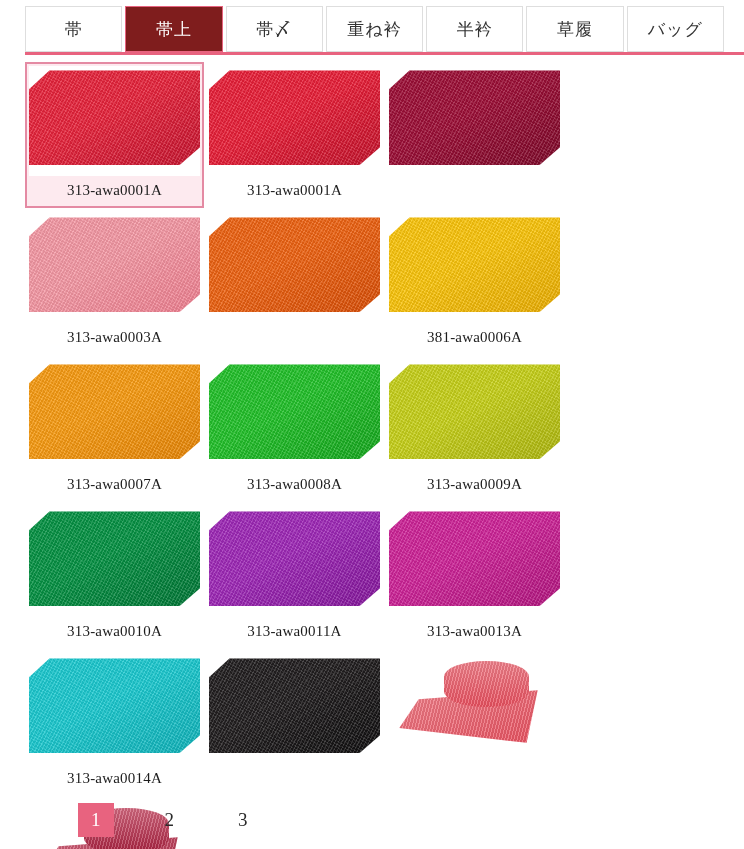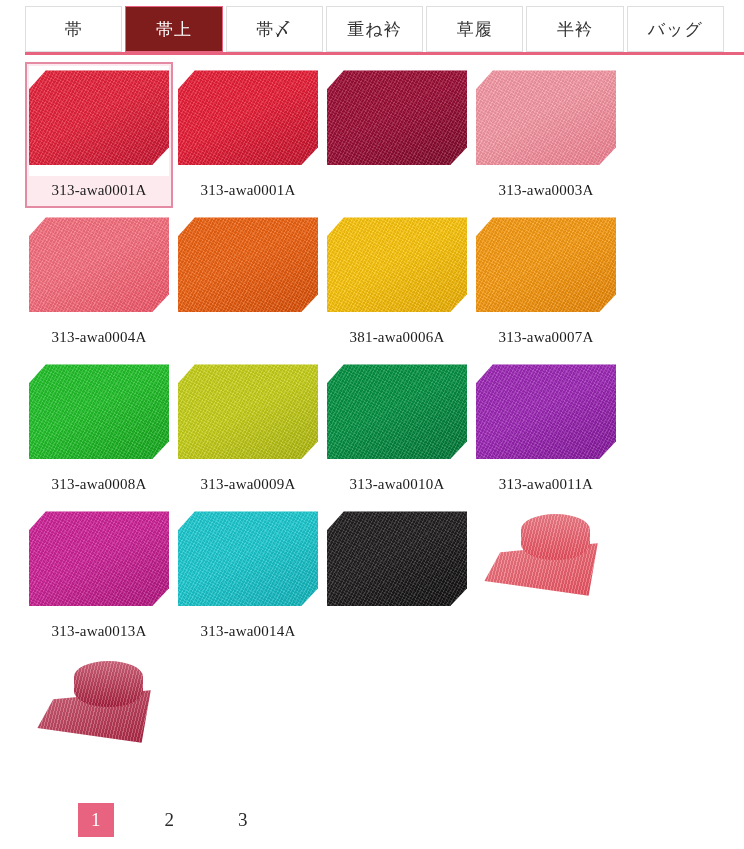--- a/index.html
+++ b/index.html
@@ -65,21 +65,21 @@
   
   .grid {
     position: absolute;
     left: 25px;
     top: 62px;
     width: 719px;
     display: flex;
     flex-wrap: wrap;
   }
   .cell {
-    width: 148px;
+    width: 179px;
     margin-right: 1px;
     margin-bottom: 1px;
     box-sizing: border-box;
     padding: 2px;
     border: 2px solid transparent;
     cursor: pointer;
   }
   .cell.selected {
     border: 2px solid #e48aa3;
     background: #fdeaef;
@@ -198,24 +198,24 @@
       <div class="tab active">
         <span>帯上</span>
       </div>
       <div class="tab">
         <span>帯〆</span>
       </div>
       <div class="tab">
         <span>重ね衿</span>
       </div>
       <div class="tab">
+        <span>半衿</span>
+      </div>
+      <div class="tab">
         <span>草履</span>
-      </div>
-      <div class="tab">
-        <span>半衿</span>
       </div>
       <div class="tab">
         <span>バッグ</span>
       </div>
     </div>
   <div class="tab-underline"></div>
 
   <div class="grid">
       <div class="cell selected">
         <div class="thumb">
@@ -232,26 +232,20 @@
       <div class="cell">
         <div class="thumb">
           <div class="fabric" style="background-image: linear-gradient(152deg, rgb(158, 15, 55) 0%, rgb(158, 15, 55) 46%, rgb(125, 10, 42) 100%);"></div>
         </div>
       </div>
       <div class="cell">
         <div class="thumb">
           <div class="fabric" style="background-image: linear-gradient(152deg, rgb(247, 154, 166) 0%, rgb(247, 154, 166) 46%, rgb(240, 127, 144) 100%);"></div>
         </div>
         <div class="label">313-awa0003A</div>
-      </div>
-      <div class="cell">
-        <div class="thumb">
-          <div class="fabric" style="background-image: linear-gradient(152deg, rgb(248, 112, 127) 0%, rgb(248, 112, 127) 46%, rgb(239, 84, 104) 100%);"></div>
-        </div>
-        <div class="label">313-awa0004A</div>
       </div>
       <div class="cell">
         <div class="thumb">
           <div class="fabric" style="background-image: linear-gradient(152deg, rgb(239, 99, 18) 0%, rgb(239, 99, 18) 46%, rgb(217, 78, 7) 100%);"></div>
         </div>
       </div>
       <div class="cell">
         <div class="thumb">
           <div class="fabric" style="background-image: linear-gradient(152deg, rgb(252, 198, 11) 0%, rgb(252, 198, 11) 46%, rgb(234, 173, 3) 100%);"></div>
         </div>

